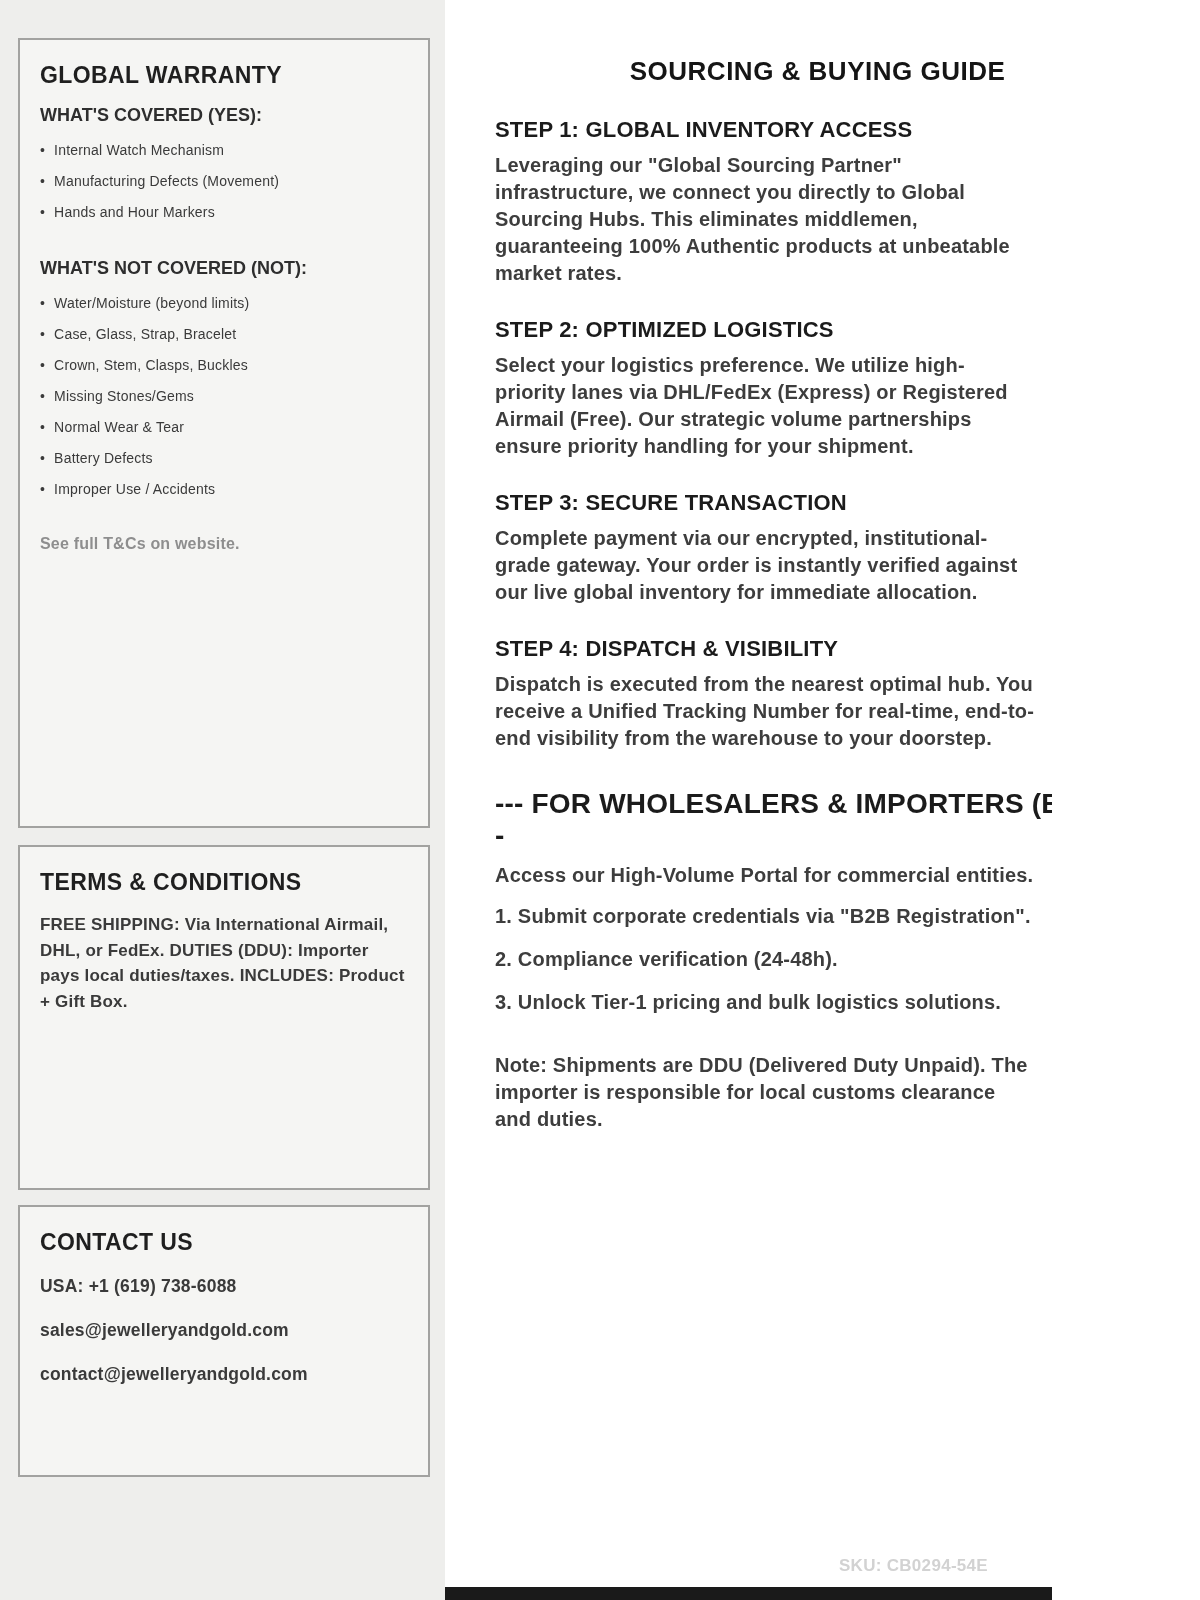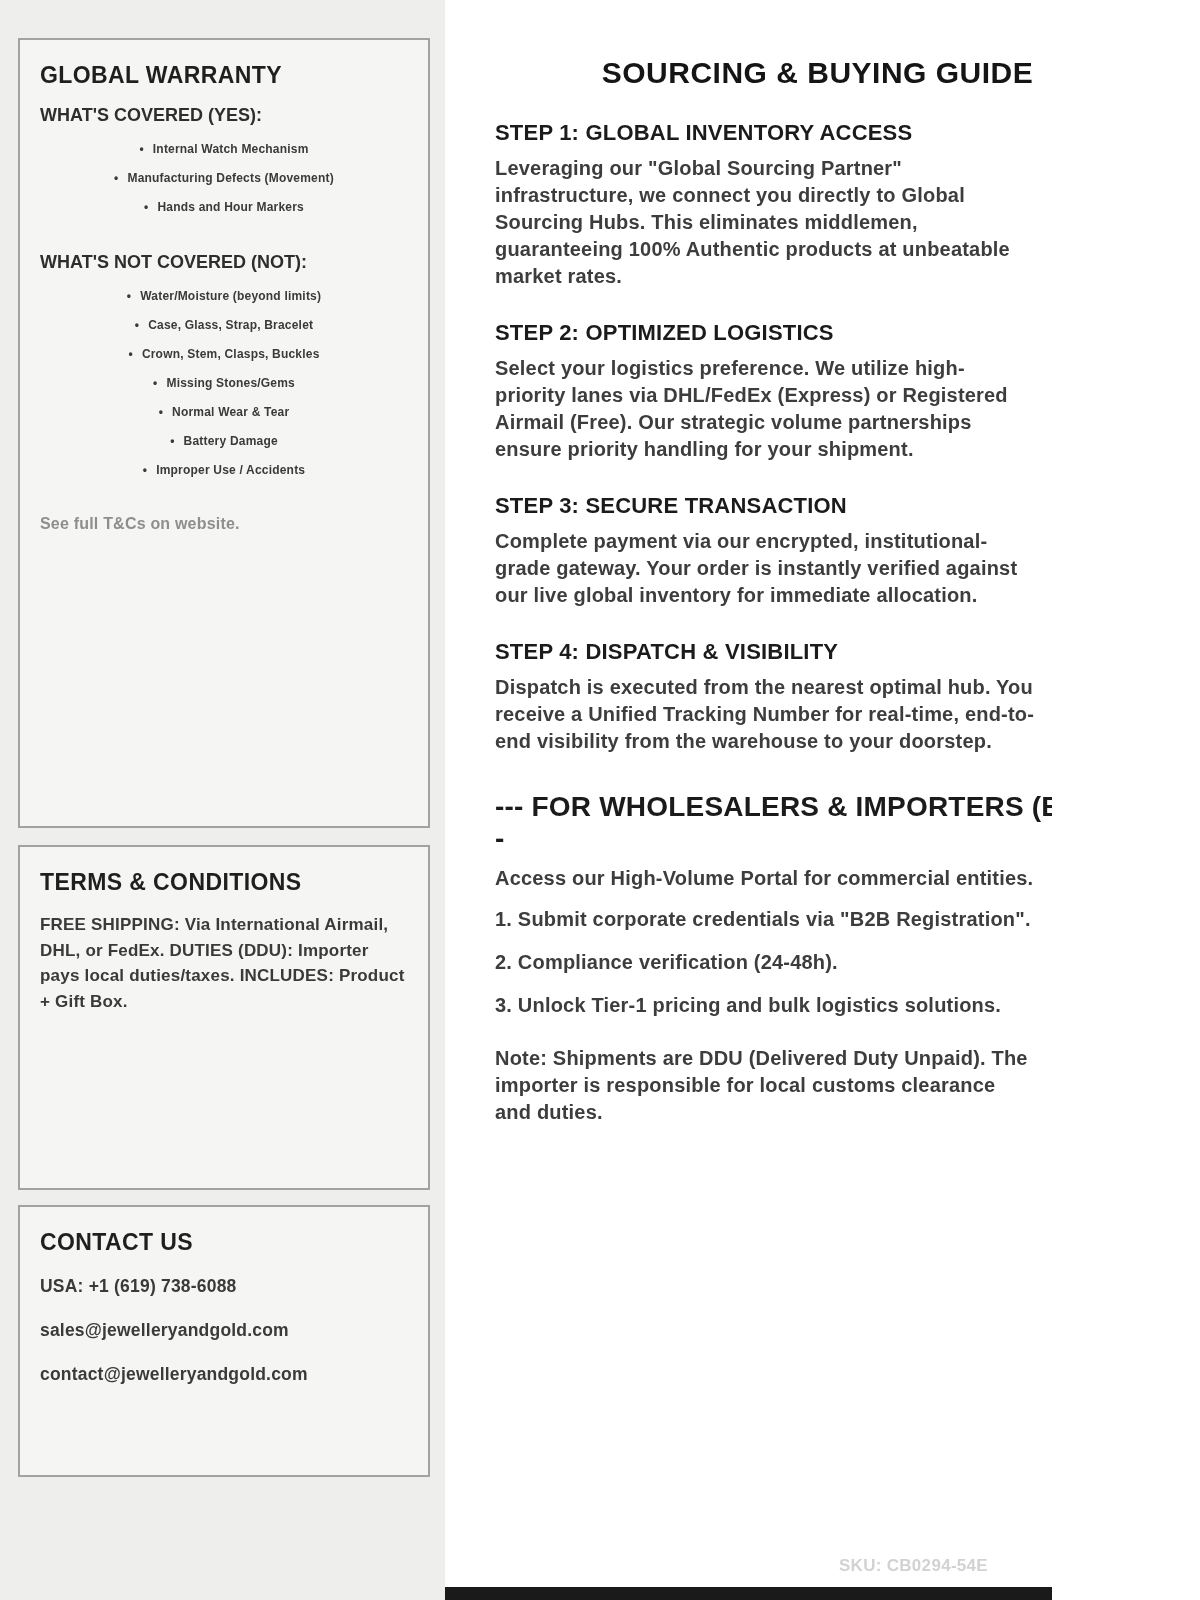--- a/index.html
+++ b/index.html
@@ -47,26 +47,25 @@
     font-weight: 800;
     color: #2e2e2e;
     margin: 0 0 16px;
   }
   ul.bullets {
     list-style: none;
     margin: 0 0 38px;
     padding: 0;
   }
   ul.bullets li {
-    font-size: 12px;
-    font-weight: 700;
+    font-size: 14px;
+    font-weight: 400;
     color: #3a3a3a;
     margin-bottom: 15px;
     letter-spacing: 0.2px;
-    text-align: center;
   }
   ul.bullets li::before {
     content: "\2022";
     margin-right: 9px;
     color: #3a3a3a;
   }
   .footnote {
     font-size: 16px;
     font-weight: 700;
     color: #8e8e8e;
@@ -93,21 +92,21 @@
   
   .main {
     position: absolute;
     left: 445px; top: 0;
     width: 755px; height: 1600px;
     background: #ffffff;
   }
   .main-inner { padding: 0 60px 0 50px; }
   .guide-title {
     text-align: center;
-    font-size: 30px;
+    font-size: 26px;
     font-weight: 800;
     color: #151515;
     letter-spacing: 0.5px;
     margin: 56px 0 26px;
   }
   .step-heading {
     font-size: 22px;
     font-weight: 800;
     color: #1b1b1b;
     margin: 30px 0 9px;
@@ -124,21 +123,21 @@
   }
   .b2b-heading {
     font-size: 28px;
     font-weight: 800;
     color: #1b1b1b;
     margin: 36px 0 10px;
     letter-spacing: 0.2px;
   }
   .b2b-intro { margin-bottom: 14px; }
   .b2b-item  { margin-bottom: 16px; }
-  .b2b-note  { margin-top: 26px; }
+  .b2b-note  { margin-top: 36px; }
 
   .sku {
     position: absolute;
     right: 64px;
     top: 1556px;
     font-size: 17px;
     font-weight: 700;
     color: #d2d2d2;
     letter-spacing: 0.3px;
   }
@@ -166,21 +165,21 @@
         <li>Manufacturing Defects (Movement)</li>
         <li>Hands and Hour Markers</li>
       </ul>
       <h3 class="sub-title">WHAT'S NOT COVERED (NOT):</h3>
       <ul class="bullets">
         <li>Water/Moisture (beyond limits)</li>
         <li>Case, Glass, Strap, Bracelet</li>
         <li>Crown, Stem, Clasps, Buckles</li>
         <li>Missing Stones/Gems</li>
         <li>Normal Wear &amp; Tear</li>
-        <li>Battery Damage</li>
+        <li>Battery Defects</li>
         <li>Improper Use / Accidents</li>
       </ul>
       <p class="footnote">See full T&amp;Cs on website.</p>
     </section>
 
     <section class="box terms-box">
       <h2 class="box-title">TERMS &amp; CONDITIONS</h2>
       <p class="terms-body">FREE SHIPPING: Via International Airmail, DHL, or FedEx.  DUTIES (DDU): Importer pays local duties/taxes.  INCLUDES: Product + Gift Box.</p>
     </section>
 

